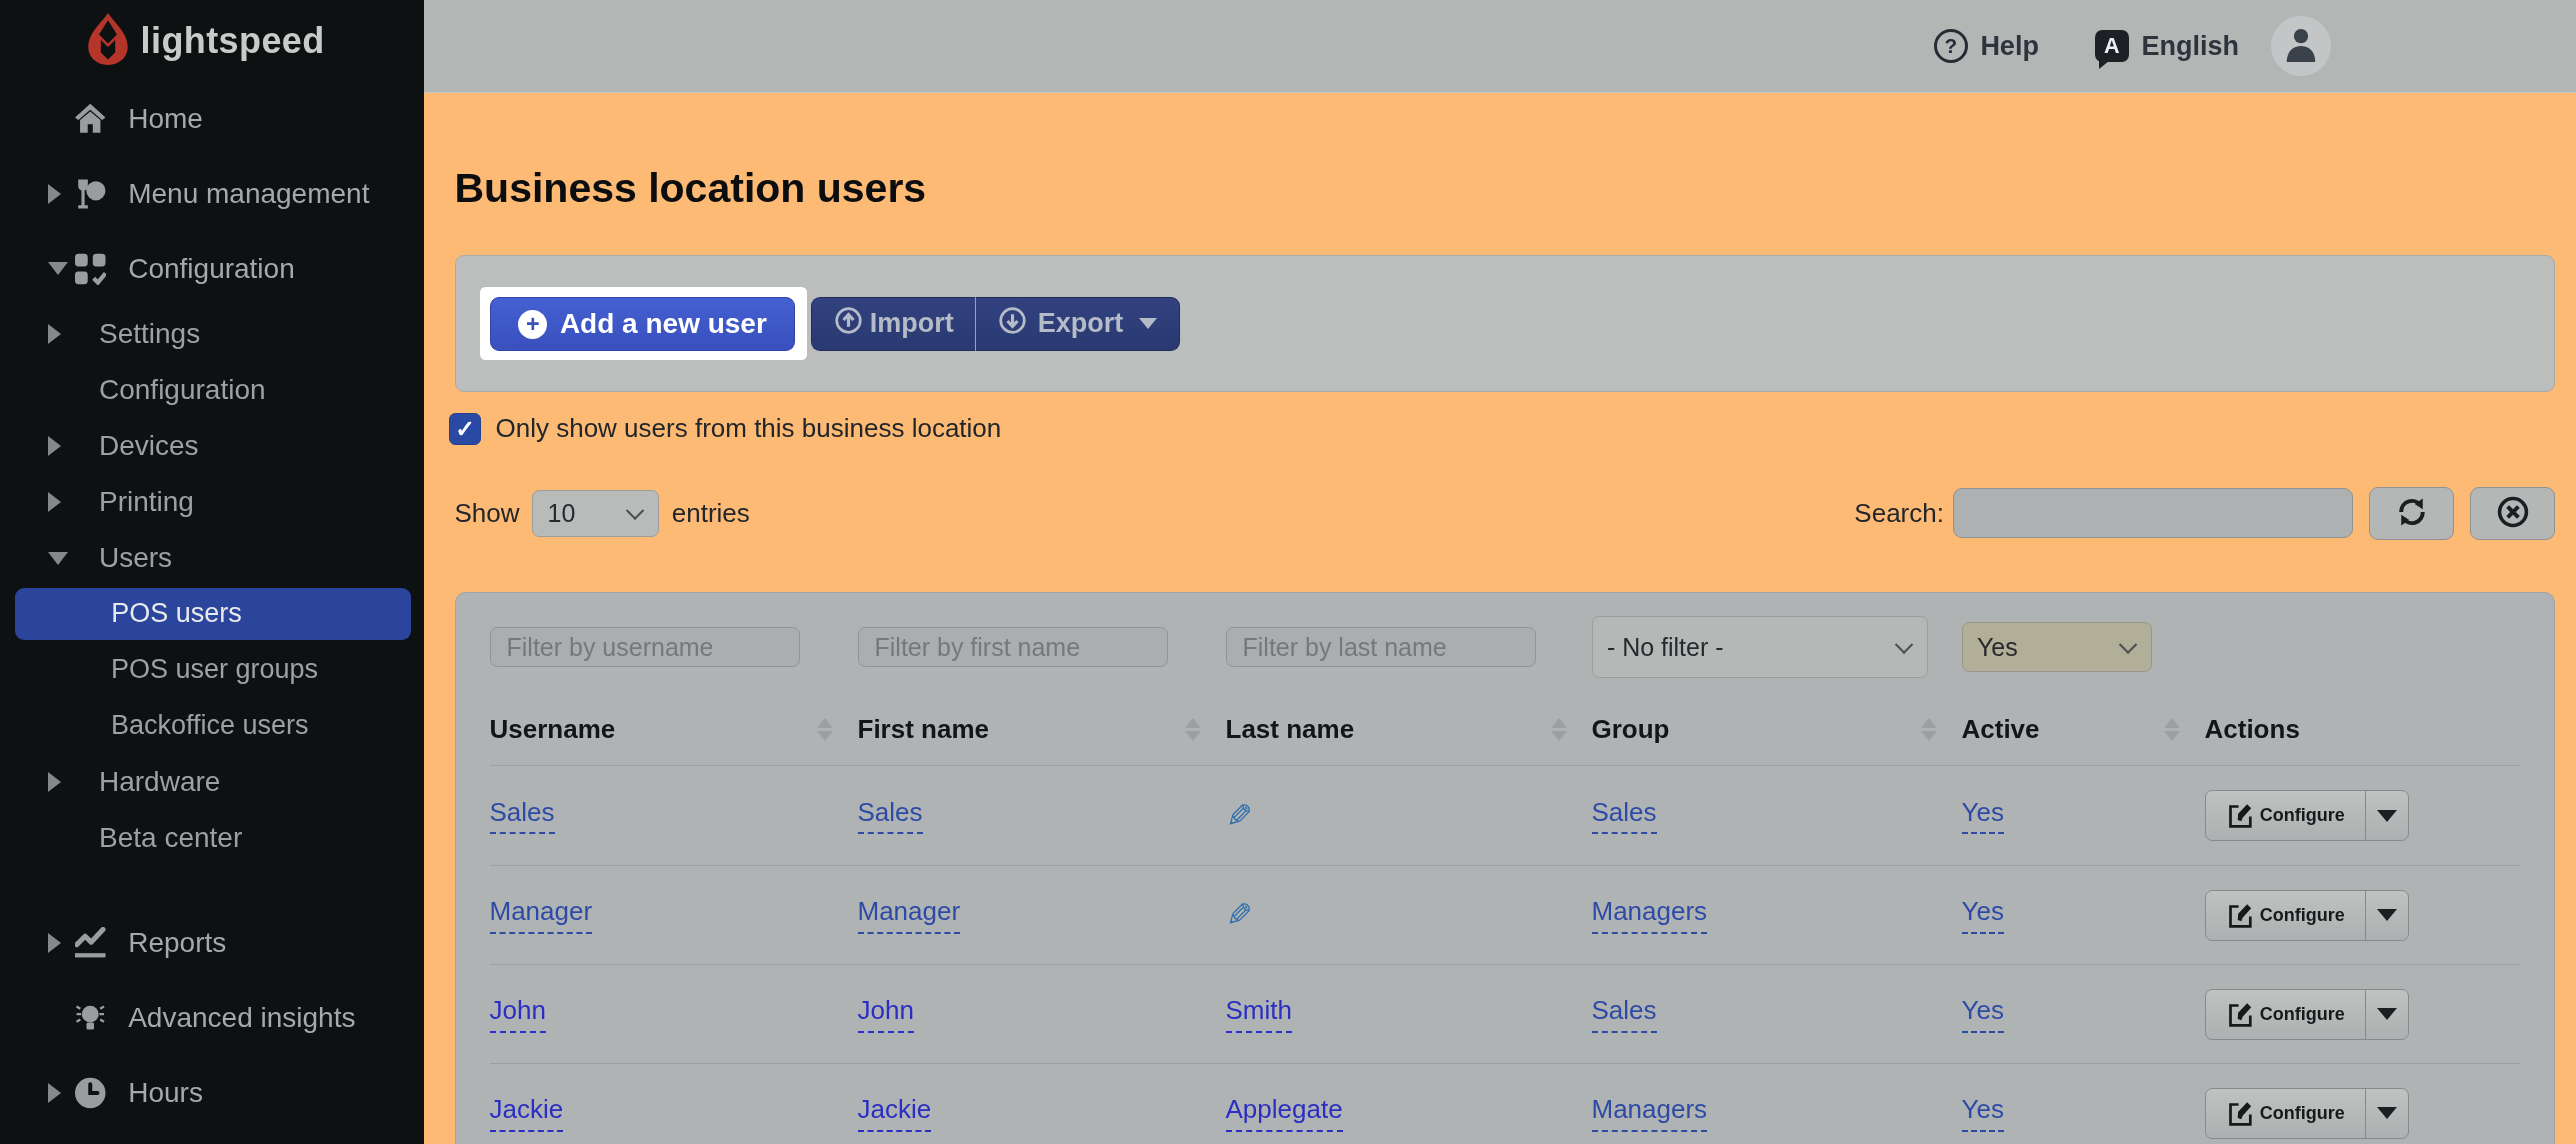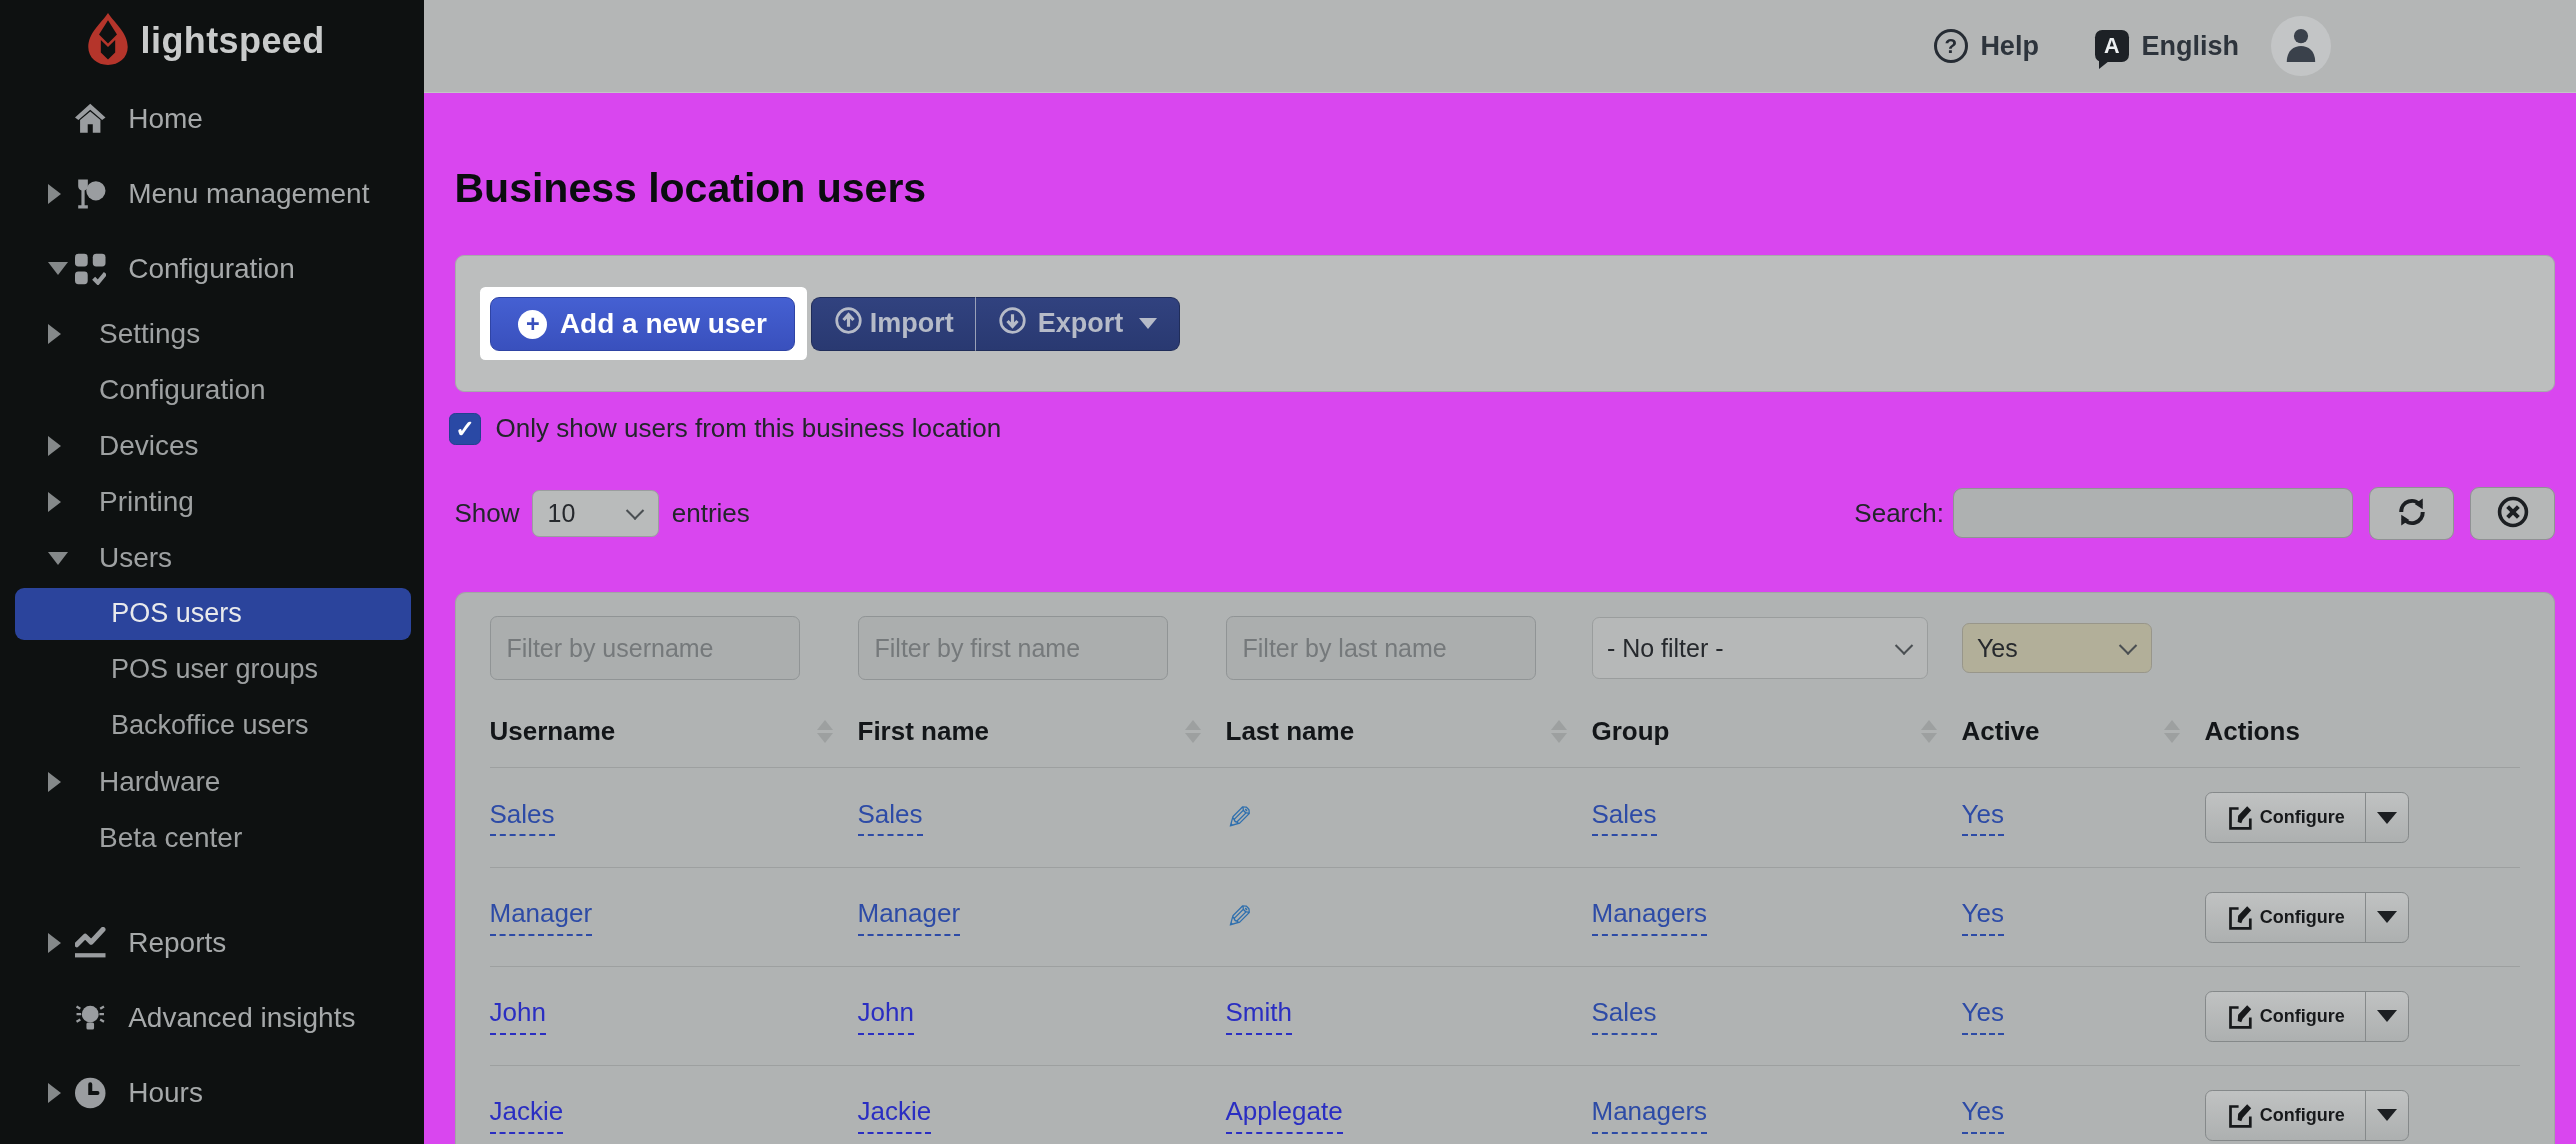--- a/index.html
+++ b/index.html
@@ -1,18 +1,18 @@
 <!DOCTYPE html>
 <html style="font-size:14.4px"><head>
 <meta charset="utf-8">
 <style>
   * { box-sizing: border-box; margin: 0; padding: 0; }
   html,body { background:#aeb1b1; }
   body { font-family:"Liberation Sans", sans-serif; }
-  .app { position:relative; width:2576px; height:1144px; overflow:hidden; display:flex; background:#d946ef; }
+  .app { position:relative; width:2576px; height:1144px; overflow:hidden; display:flex; background:#fdba74; }
 
   
   .sidebar { width:424px; flex-shrink:0; background:#0e1111; height:100%; }
   .logo { height:81px; display:flex; align-items:center; padding-left:88px; gap:12.6px; }
   .logo-text { color:#c9cbcb; font-size:36px; font-weight:700; letter-spacing:0.4px; }
   .nav-item { display:flex; align-items:center; color:#a6a9aa; font-size:28px; cursor:pointer; }
   .nav-main { height:75px; padding-left:48px; }
   .nav-sub1 { height:56px; padding-left:48px; color:#9ea1a2; }
   .nav-sub2 { height:56px; padding-left:111px; color:#9ea1a2; font-size:27px; }
   .caret-box { width:20px; display:flex; justify-content:flex-start; }
@@ -58,21 +58,21 @@
   .sel-10 { width:127px; }
   .chev { width:12.6px; height:12.6px; border-left:2.7px solid #4a4f52; border-bottom:2.7px solid #4a4f52; transform:rotate(-45deg) translateY(-3.6px); }
   .search-ctl { display:flex; align-items:center; gap:14.4px; }
   .search-label { font-size:26px; color:#22262a; margin-right:-5.4px; }
   .search-input { width:400px; height:50px; background:#aeb1b1; border:1.8px solid #8f9293; border-radius:9px; font-size:25px; color:#26292d; padding:0 14.4px; outline:none; }
   .icon-btn { width:85px; height:53px; background:#b5b7b7; border:1.8px solid #8f9293; border-radius:9px; display:flex; align-items:center; justify-content:center; cursor:pointer; margin-left:1.8px; }
 
   
   .table-card { margin-top:52px; border:1.8px solid #a2a5a5; border-radius:10.8px 10.8px 0 0; border-bottom:none; padding:23.4px 34px 0 34px; height:575px; background:#b0b3b3; }
   .tgrid { display:grid; grid-template-columns:368px 368px 366px 370px 243px 1fr; align-items:center; }
-  .f-input { width:310px; height:64px; background:#abaeae; border:1.8px solid #909495; border-radius:7.2px; font-size:25px; color:#3c4043; padding:0 16px; outline:none; }
+  .f-input { width:310px; height:40px; background:#abaeae; border:1.8px solid #909495; border-radius:7.2px; font-size:25px; color:#3c4043; padding:0 16px; outline:none; }
   .f-input::placeholder { color:#75797b; }
   .sel-nofilter { width:336px; height:62px; background:#b6b8b8; border-color:#9a9d9d; }
   .sel-yes { width:190px; height:50px; background:#b2af99; border-color:#98968a; }
   .thead { margin-top:16px; height:72px; border-bottom:1.8px solid #9da0a0; }
   .th { display:flex; align-items:center; justify-content:space-between; padding-right:25px; font-size:26px; font-weight:700; color:#131619; }
   .sort { display:flex; flex-direction:column; gap:3.6px; }
   .sort .up { width:0; height:0; border-left:8px solid transparent; border-right:8px solid transparent; border-bottom:10px solid #9da0a0; }
   .sort .dn { width:0; height:0; border-left:8px solid transparent; border-right:8px solid transparent; border-top:10px solid #9da0a0; }
   .trow { height:99px; }
   .trow + .trow { border-top:1.8px solid #9da0a0; }

